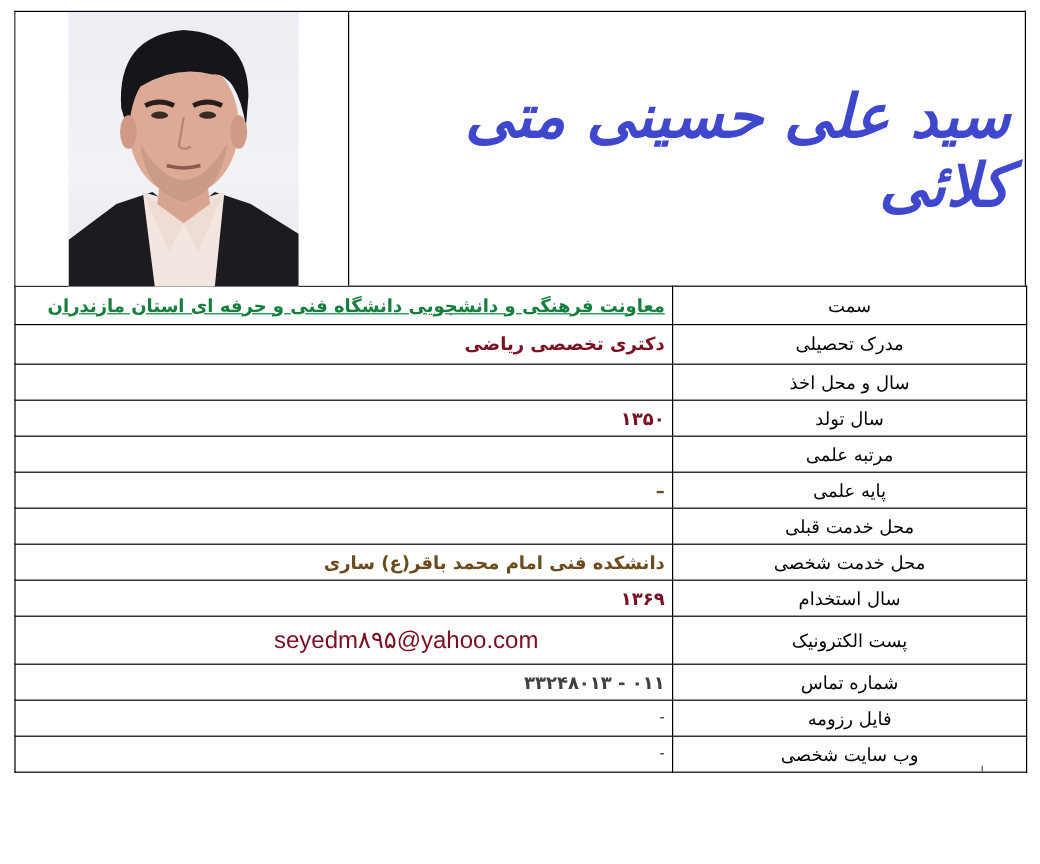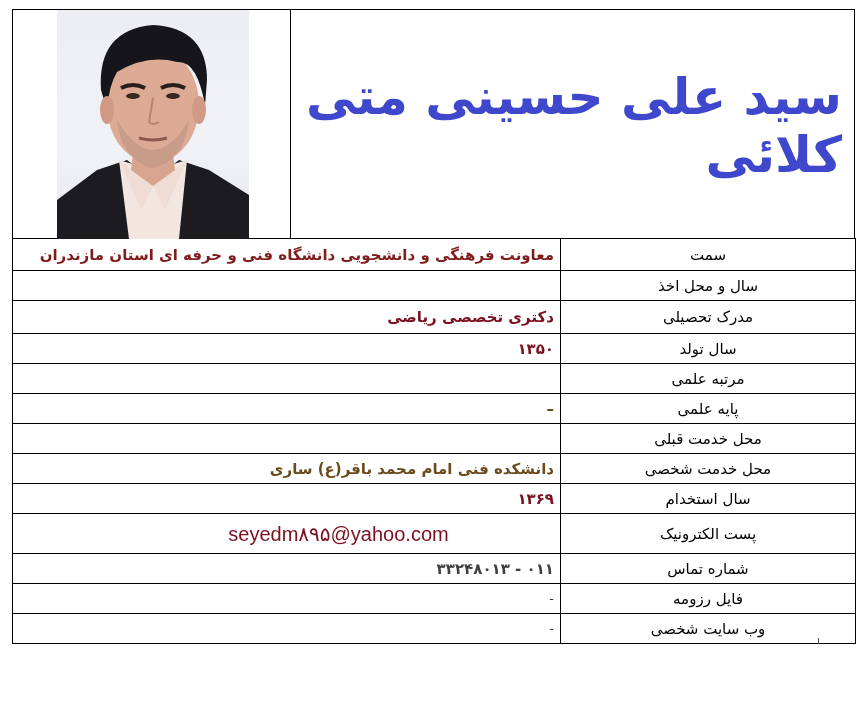--- a/index.html
+++ b/index.html
@@ -19,20 +19,21 @@
       left: 12px;
       top: 9px;
       width: 843px;
     }
     .header {
       display: flex;
       height: 229px;
       border: 1px solid #000;
       border-bottom: none;
       box-sizing: border-box;
+      font-style: italic;
     }
     .photo-cell {
       width: 278px;
       border-right: 1px solid #000;
       position: relative;
       box-sizing: border-box;
       background: #fff;
     }
     .photo {
       position: absolute;
@@ -147,32 +148,32 @@
       </div>
     </div>
     <div class="name-cell">
       <div class="name-text" style="color:#3f48cc;">سید علی حسینی متی کلائی</div>
     </div>
   </div>
 
   <table class="info">
     <tbody>
       <tr style="height:32px;">
-        <td class="value" style="color:#7f1d1d;">معاونت فرهنگی و دانشجویی دانشگاه فنی و حرفه ای استان مازندران</td>
+        <td class="value" style="color:#15803d;text-decoration:underline;">معاونت فرهنگی و دانشجویی دانشگاه فنی و حرفه ای استان مازندران</td>
         <td class="label">سمت</td>
-      </tr>
-      <tr style="height:30px;">
-        <td class="value" style="color:#7a1020;"></td>
-        <td class="label">سال و محل اخذ</td>
       </tr>
       <tr style="height:33px;">
         <td class="value" style="color:#7a1020;">دکتری تخصصی ریاضی</td>
         <td class="label">مدرک تحصیلی</td>
       </tr>
       <tr style="height:30px;">
+        <td class="value" style="color:#7a1020;"></td>
+        <td class="label">سال و محل اخذ</td>
+      </tr>
+      <tr style="height:30px;">
         <td class="value" style="color:#7a1020;">۱۳۵۰</td>
         <td class="label">سال تولد</td>
       </tr>
       <tr style="height:30px;">
         <td class="value" style="color:#7a1020;"></td>
         <td class="label">مرتبه علمی</td>
       </tr>
       <tr style="height:30px;">
         <td class="value" style="color:#6b4a1e;">–</td>
         <td class="label">پایه علمی</td>

